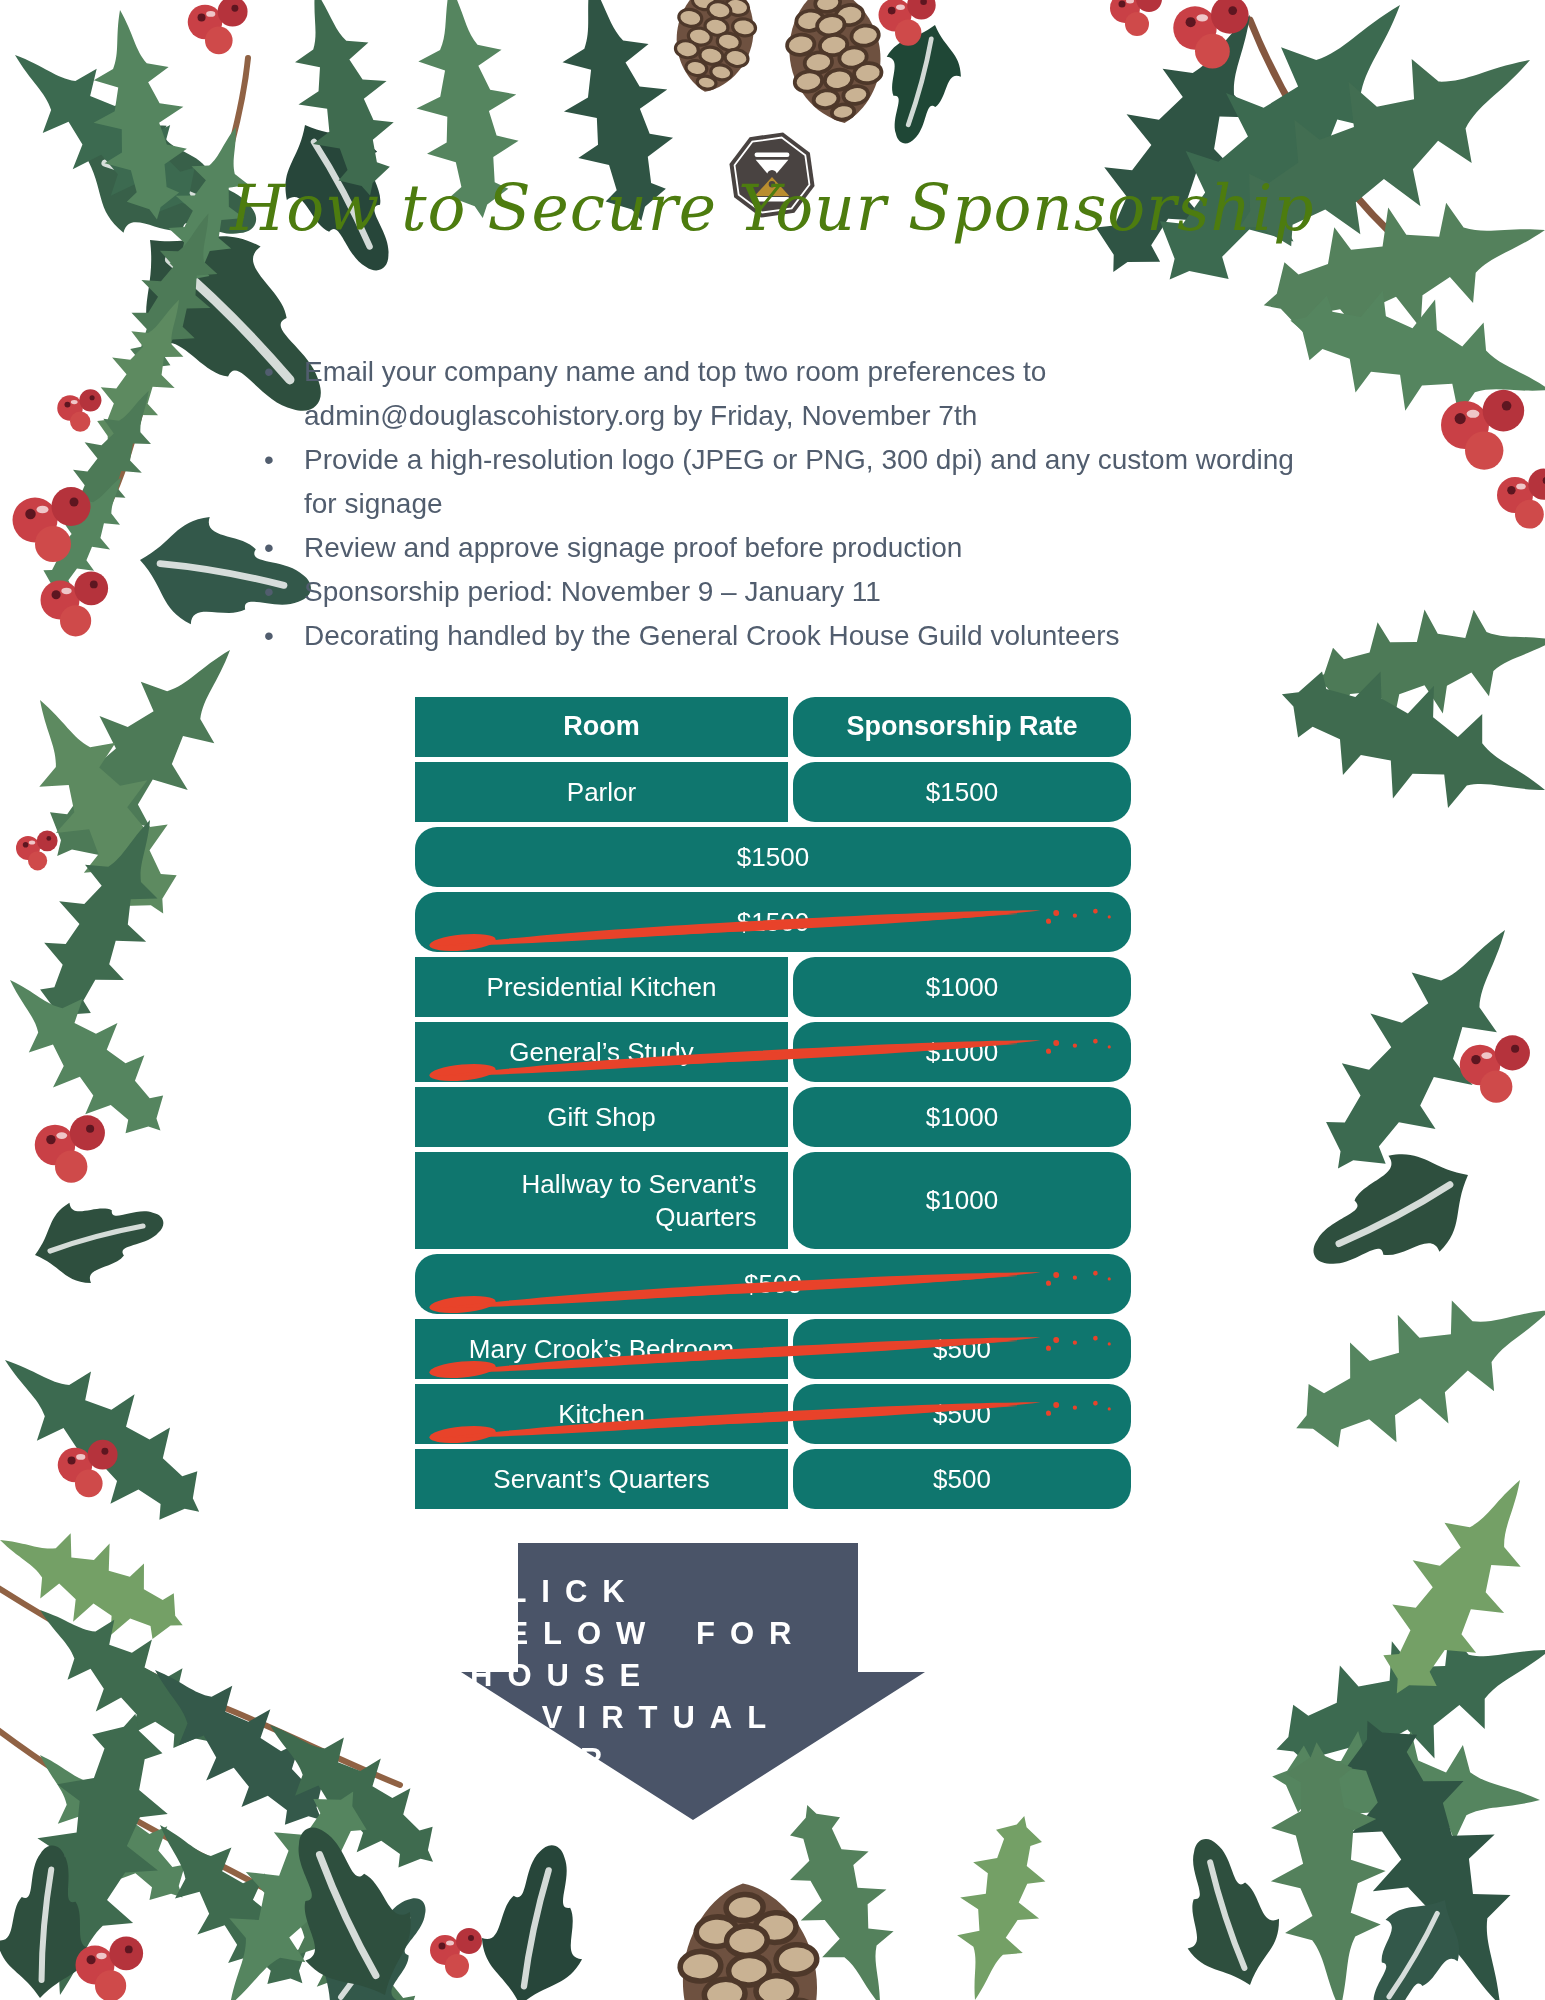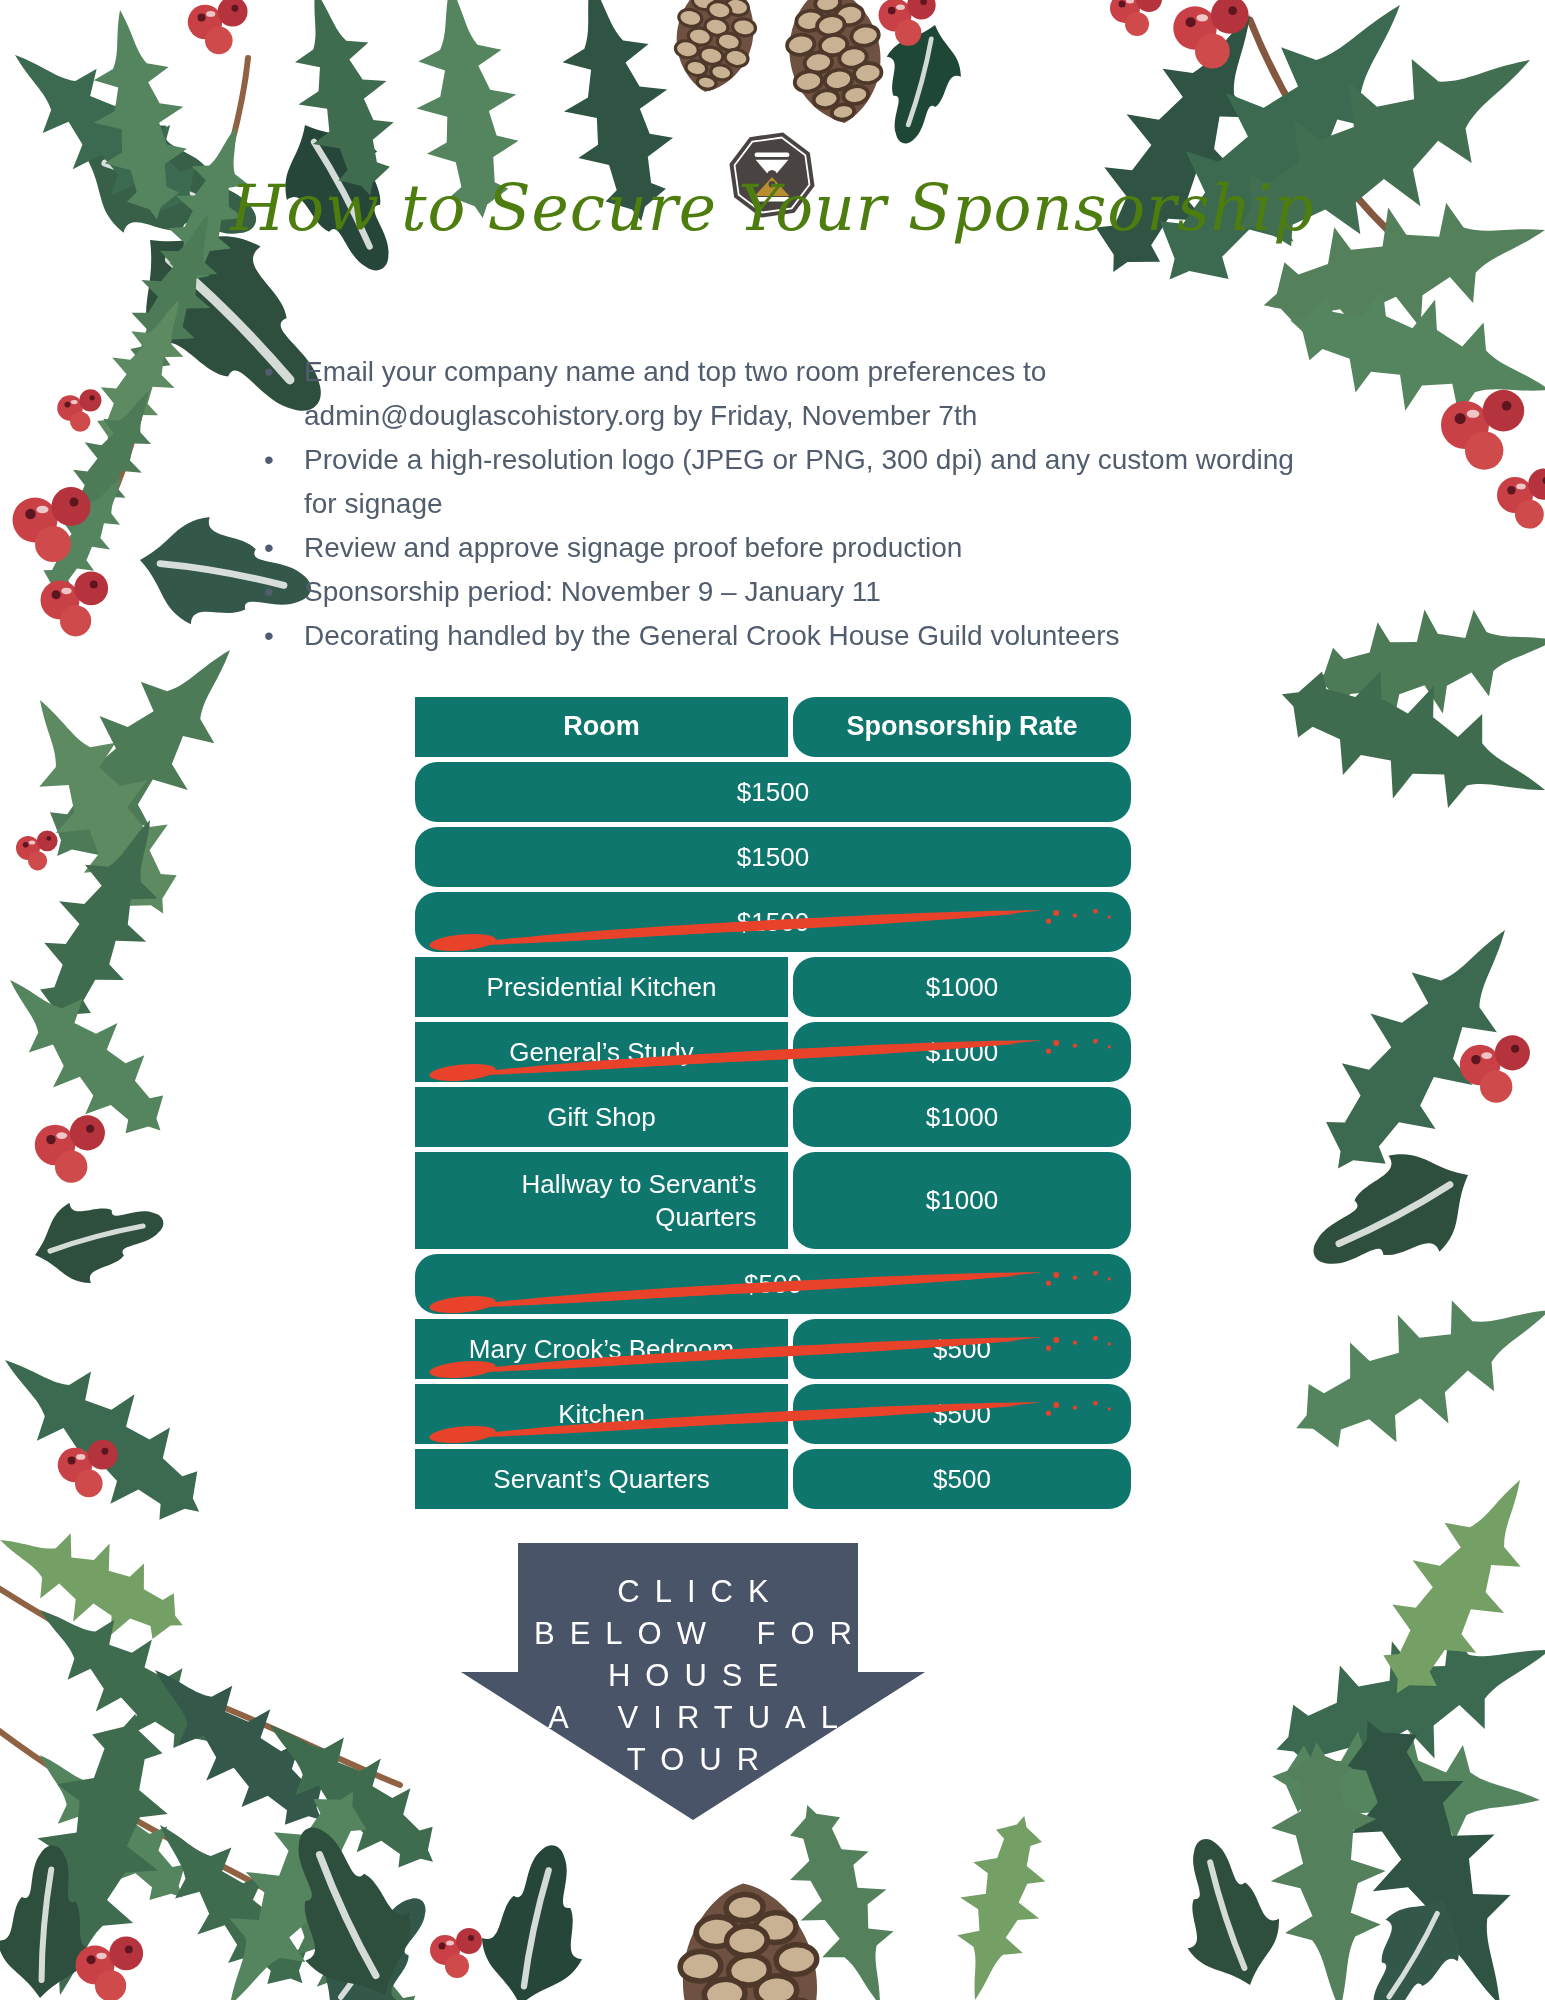--- a/index.html
+++ b/index.html
@@ -28,22 +28,22 @@
   .cell.room{width:373px;flex:none;}
   .cell.rate{flex:1;border-radius:22px;}
   .trow.header .cell{font-weight:bold;font-size:27px;}
   .trow.tall .cell{height:97px;}
   .trow.tall .cell.room span{max-width:310px;display:inline-block;}
   .strike{position:absolute;left:6px;top:0;width:702px;height:100%;pointer-events:none;
           transform:rotate(-1.2deg);}
 
   .cta-arrow{position:absolute;left:455px;top:1541px;width:476px;height:282px;cursor:pointer;}
   .cta-arrow svg{position:absolute;left:0;top:0;width:100%;height:100%;}
-  .cta-lines{position:absolute;left:0;right:0;top:30px;text-align:center;color:#ffffff;
-             font-weight:normal;font-size:31px;line-height:42px;letter-spacing:15px;
+  .cta-lines{position:absolute;left:0;right:0;top:30px;text-align:left;color:#ffffff;
+             font-weight:bold;font-size:31px;line-height:42px;letter-spacing:15px;
              padding-left:15px;word-spacing:12px;}
 </style>
 </head>
 <body>
 
 <div class="page">
 
   <svg class="decor" viewBox="0 0 1545 2000" xmlns="http://www.w3.org/2000/svg" aria-hidden="true">
     <defs>
       <path id="sprig" d="M0,0 C14,-5 22,-4 30,-9 L34,-20 L40,-8 L52,-12 L56,-24 L62,-10 L74,-12 L78,-22 L84,-9 L96,-8 L100,-14 L106,-3 L112,0 L106,3 L100,14 L96,8 L84,9 L78,22 L74,12 L62,10 L56,24 L52,12 L40,8 L34,20 L30,9 C22,4 14,5 0,0 Z"></path>
@@ -214,20 +214,21 @@
     </ul>
 
     <div class="rate-table">
 
       <div class="trow header">
         <div class="cell room">Room</div>
         <div class="cell rate">Sponsorship Rate</div>
       </div>
 
       <div class="trow">
+        <div class="cell room">Parlor</div>
         <div class="cell rate">$1500</div>
       </div>
 
       <div class="trow">
         <div class="cell rate">$1500</div>
       </div>
 
       <div class="trow">
         <div class="cell rate">$1500</div>
         <svg class="strike" viewBox="0 0 716 60" preserveAspectRatio="none">

